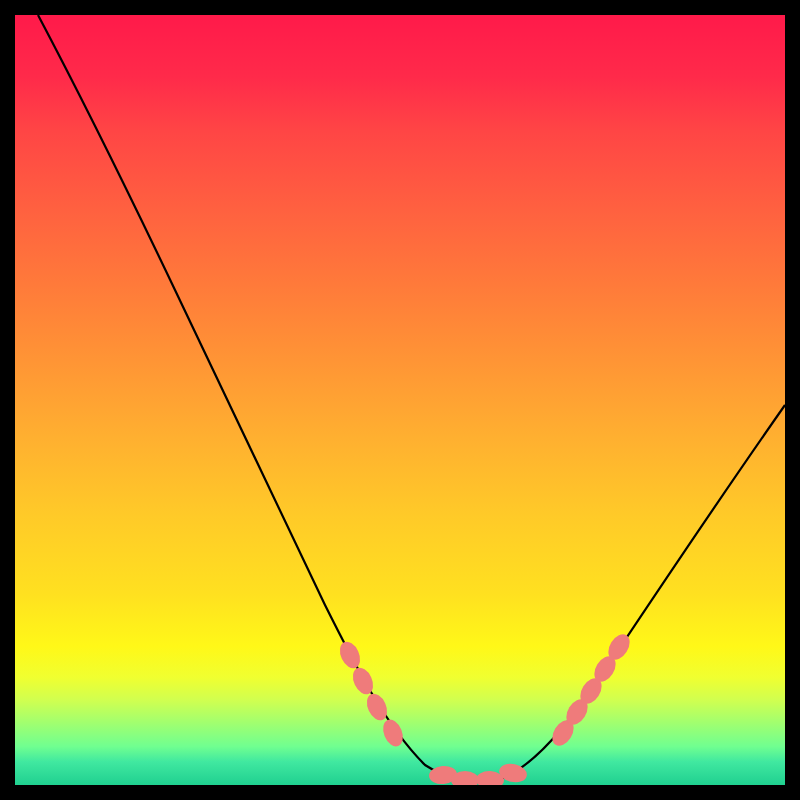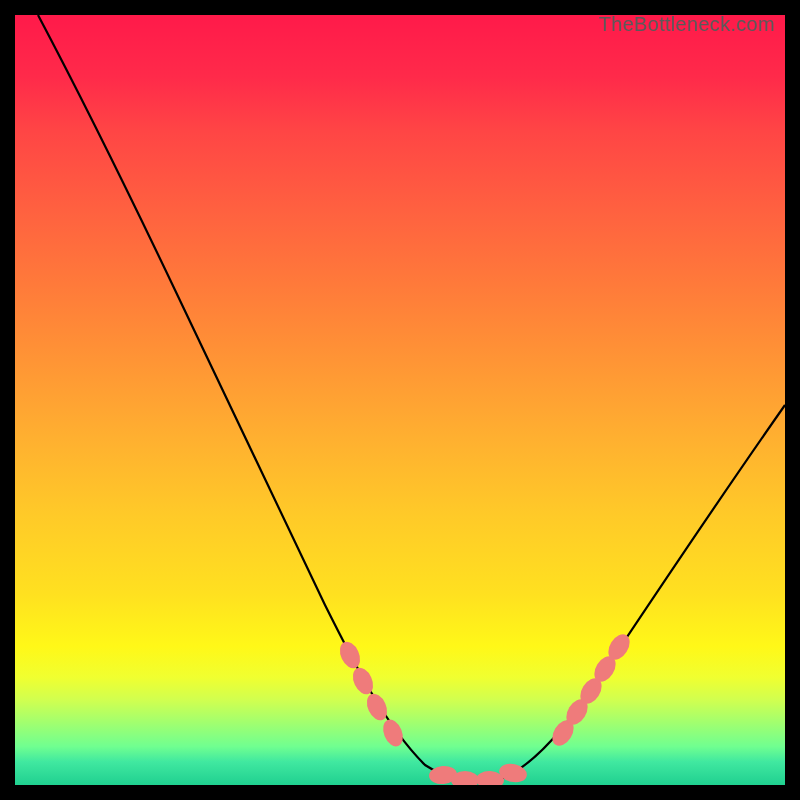--- a/index.html
+++ b/index.html
@@ -81,14 +81,13 @@
       <ellipse cx="498" cy="758" rx="14" ry="9" transform="rotate(12 498 758)"></ellipse>
 
       <ellipse cx="548" cy="718" rx="9" ry="14" transform="rotate(32 548 718)"></ellipse>
       <ellipse cx="562" cy="697" rx="9" ry="14" transform="rotate(32 562 697)"></ellipse>
       <ellipse cx="576" cy="676" rx="9" ry="14" transform="rotate(32 576 676)"></ellipse>
       <ellipse cx="590" cy="654" rx="9" ry="14" transform="rotate(32 590 654)"></ellipse>
       <ellipse cx="604" cy="632" rx="9" ry="14" transform="rotate(32 604 632)"></ellipse>
     </g>
   </svg>
 
-  <div class="watermark">TheBottleneck.com</div>
 </div>
 
 </body></html>

